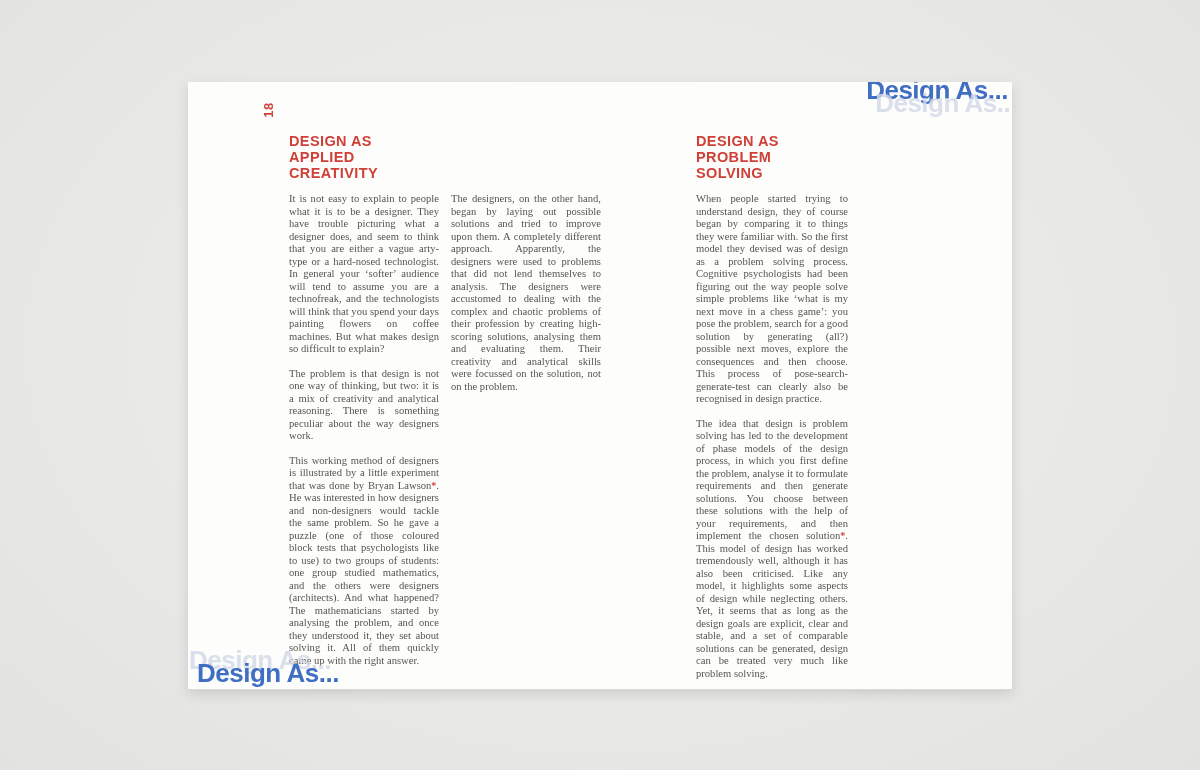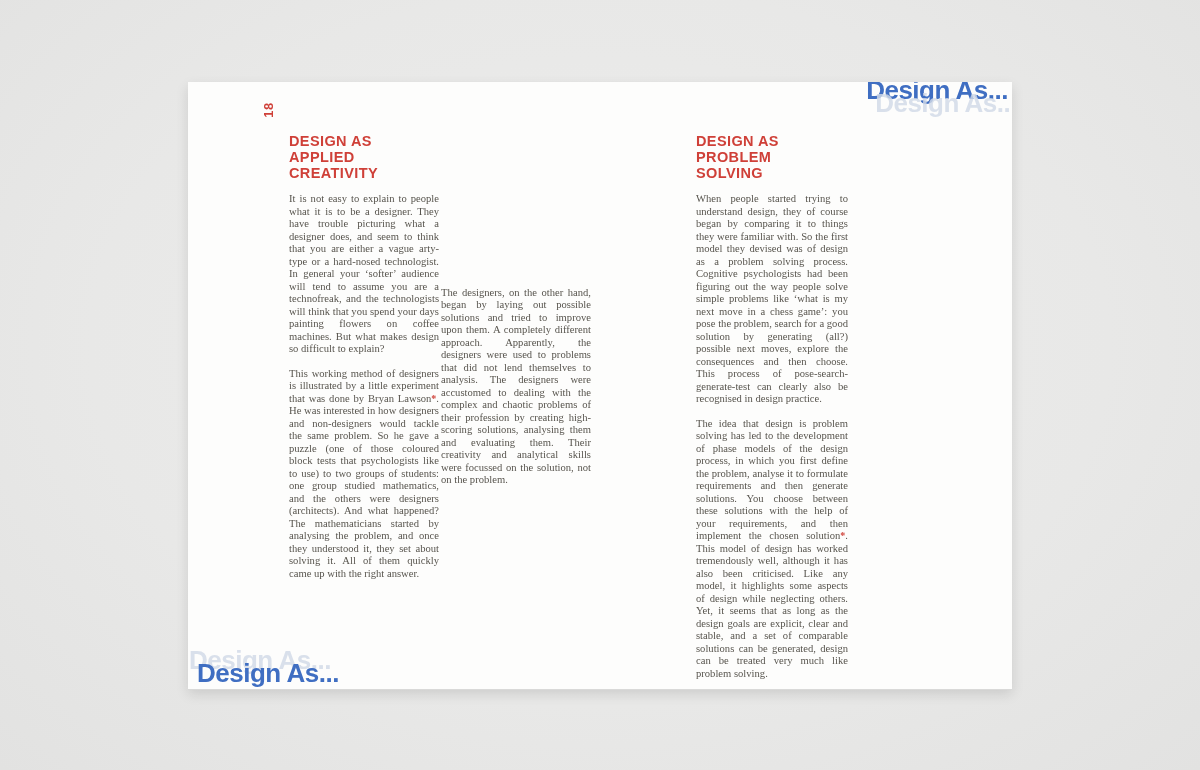--- a/index.html
+++ b/index.html
@@ -33,21 +33,21 @@
   .content { position:absolute; top:52px; }
   .page-left  .content { left:53px; width:312px; }
   .page-right .content { left:48px; width:316px; }
 
   h1.heading {
     font-size:14.5px; line-height:15.8px; font-weight:bold;
     color: var(--red, #cf4038); letter-spacing:0.4px;
     white-space:pre-line; margin-bottom:12px;
     font-family:"Liberation Sans", sans-serif;
   }
-  .cols { display:flex; gap:2px;align-items:center; }
+  .cols { display:flex; gap:12px; }
   .col { width:150px; }
   .page-right .col { width:152px; }
   .col p {
     font-family:"Liberation Serif", "DejaVu Serif", serif;
     font-size:10.6px; line-height:12.5px;
     color: var(--body_text, #57544d);
     text-align:justify;
     margin-bottom:12px;
   }
   .col p:last-child { margin-bottom:0; }
@@ -82,20 +82,21 @@
     <div class="folio folio-left">18</div>
 
     <div class="content">
       <h1 class="heading">DESIGN AS
 APPLIED
 CREATIVITY</h1>
 
       <div class="cols">
         <div class="col">
           <p>It is not easy to explain to people what it is to be a designer. They have trouble picturing what a designer does, and seem to think that you are either a vague arty-type or a hard-nosed technologist. In general your ‘softer’ audience will tend to assume you are a technofreak, and the technologists will think that you spend your days painting flowers on coffee machines. But what makes design so difficult to explain?</p>
+          <p>The problem is that design is not one way of thinking, but two: it is a mix of creativity and analytical reasoning. There is something peculiar about the way designers work.</p>
           <p><span>This working method of designers is illustrated by a little experiment that was done by Bryan Lawson</span><span class="ref-mark">*</span><span>. He was interested in how designers and non-designers would tackle the same problem. So he gave a puzzle (one of those coloured block tests that psychologists like to use) to two groups of students: one group studied mathematics, and the others were designers (architects). And what happened? The mathematicians started by analysing the problem, and once they understood it, they set about solving it. All of them quickly came up with the right answer.</span></p>
         </div>
         <div class="col">
           <p>The designers, on the other hand, began by laying out possible solutions and tried to improve upon them. A completely different approach. Apparently, the designers were used to problems that did not lend themselves to analysis. The designers were accustomed to dealing with the complex and chaotic problems of their profession by creating high-scoring solutions, analysing them and evaluating them. Their creativity and analytical skills were focussed on the solution, not on the problem.</p>
         </div>
       </div>
     </div>
   </div>
 
   <div class="page page-right">

